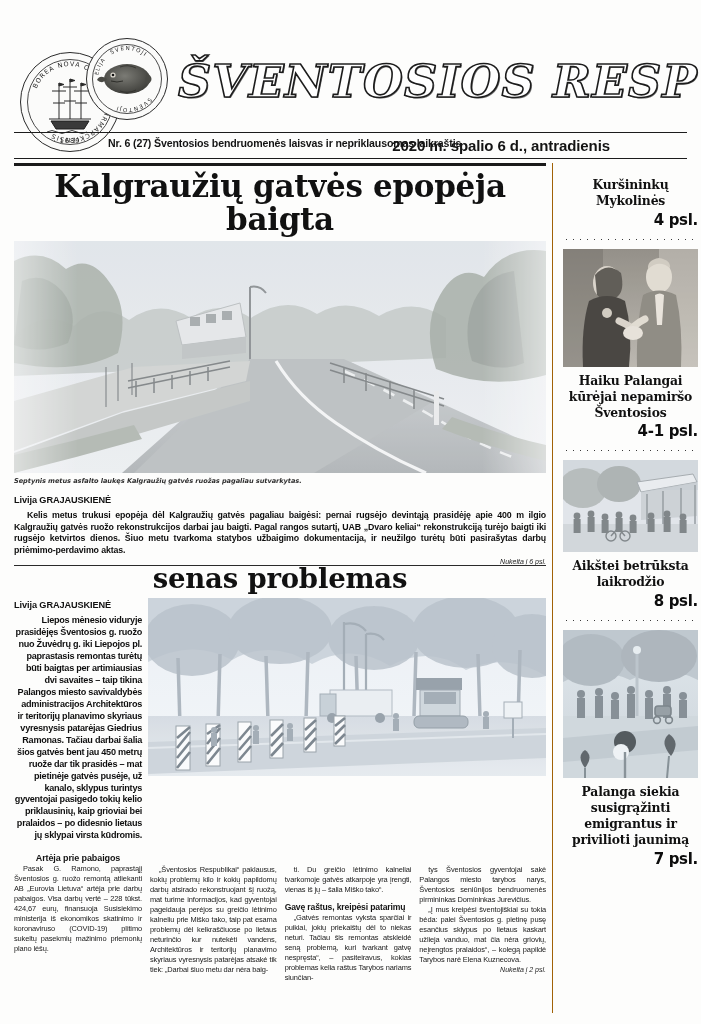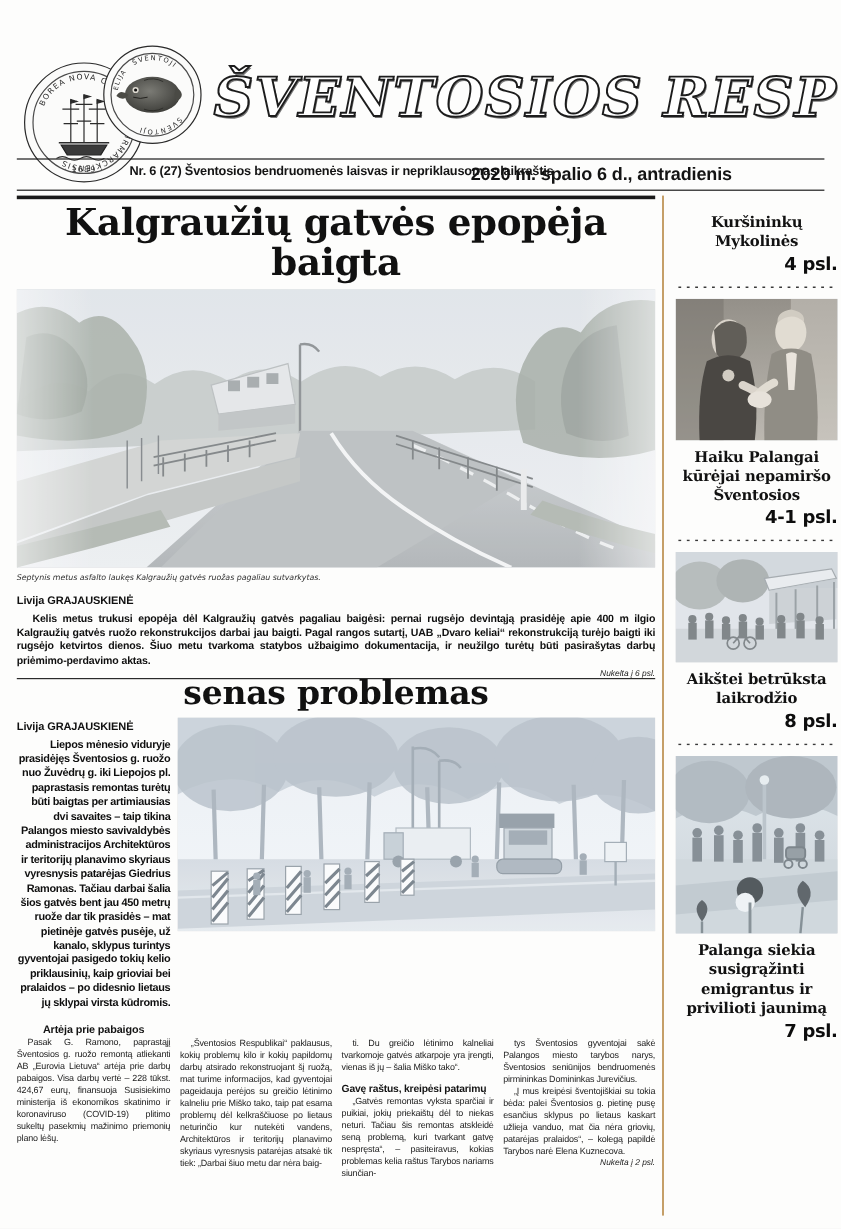--- a/index.html
+++ b/index.html
@@ -170,20 +170,21 @@
     margin-top: 2px;
   }
   .caption {
     font-family: "DejaVu Sans", sans-serif;
     font-style: italic;
     font-size: 6.6px;
     line-height: 1.35;
     color: #2f2f2f;
     margin: 4px 0 0 0;
     letter-spacing: -0.05px;
+    font-weight: bold;
   }
   .byline {
     font-size: 9.2px;
     font-weight: bold;
     letter-spacing: -0.1px;
     margin: 9px 0 5px 0;
     color: #111;
   }
   .lede {
     font-size: 8.8px;
@@ -605,21 +606,21 @@
         </div>
 
         <div class="bcol">
           <p class="body-text" style="margin-top:20px;">ti. Du greičio lėtinimo kalneliai tvarkomoje gatvės atkarpoje yra įrengti, vienas iš jų – šalia Miško tako“.</p>
           <div class="sub-head-left">Gavę raštus, kreipėsi patarimų</div>
           <p class="body-text">„Gatvės remontas vyksta sparčiai ir puikiai, jokių priekaištų dėl to niekas neturi. Tačiau šis remontas atskleidė seną problemą, kuri tvarkant gatvę nespręsta“, – pasiteiravus, kokias problemas kelia raštus Tarybos nariams siunčian-</p>
         </div>
 
         <div class="bcol">
           <p class="body-text" style="margin-top:20px;">tys Šventosios gyventojai sakė Palangos miesto tarybos narys, Šventosios seniūnijos bendruomenės pirmininkas Domininkas Jurevičius.</p>
-          <p class="body-text">„Į mus kreipėsi šventojiškiai su tokia bėda: palei Šventosios g. pietinę pusę esančius sklypus po lietaus kaskart užlieja vanduo, mat čia nėra griovių, patarėjas pralaidos“, – kolegą papildė Tarybos narė Elena Kuznecova.</p>
+          <p class="body-text">„Į mus kreipėsi šventojiškiai su tokia bėda: palei Šventosios g. pietinę pusę esančius sklypus po lietaus kaskart užlieja vanduo, mat čia nėra griovių, neįrengtos pralaidos“, – kolegą papildė Tarybos narė Elena Kuznecova.</p>
           <p class="jump">Nukelta į 2 psl.</p>
         </div>
       </div>
     </div>
   </div>
 
   <div class="side-col">
 
     <div class="side-block">
       <div class="side-title" style="white-space:pre-line; margin-top:14px;">Kuršininkų

